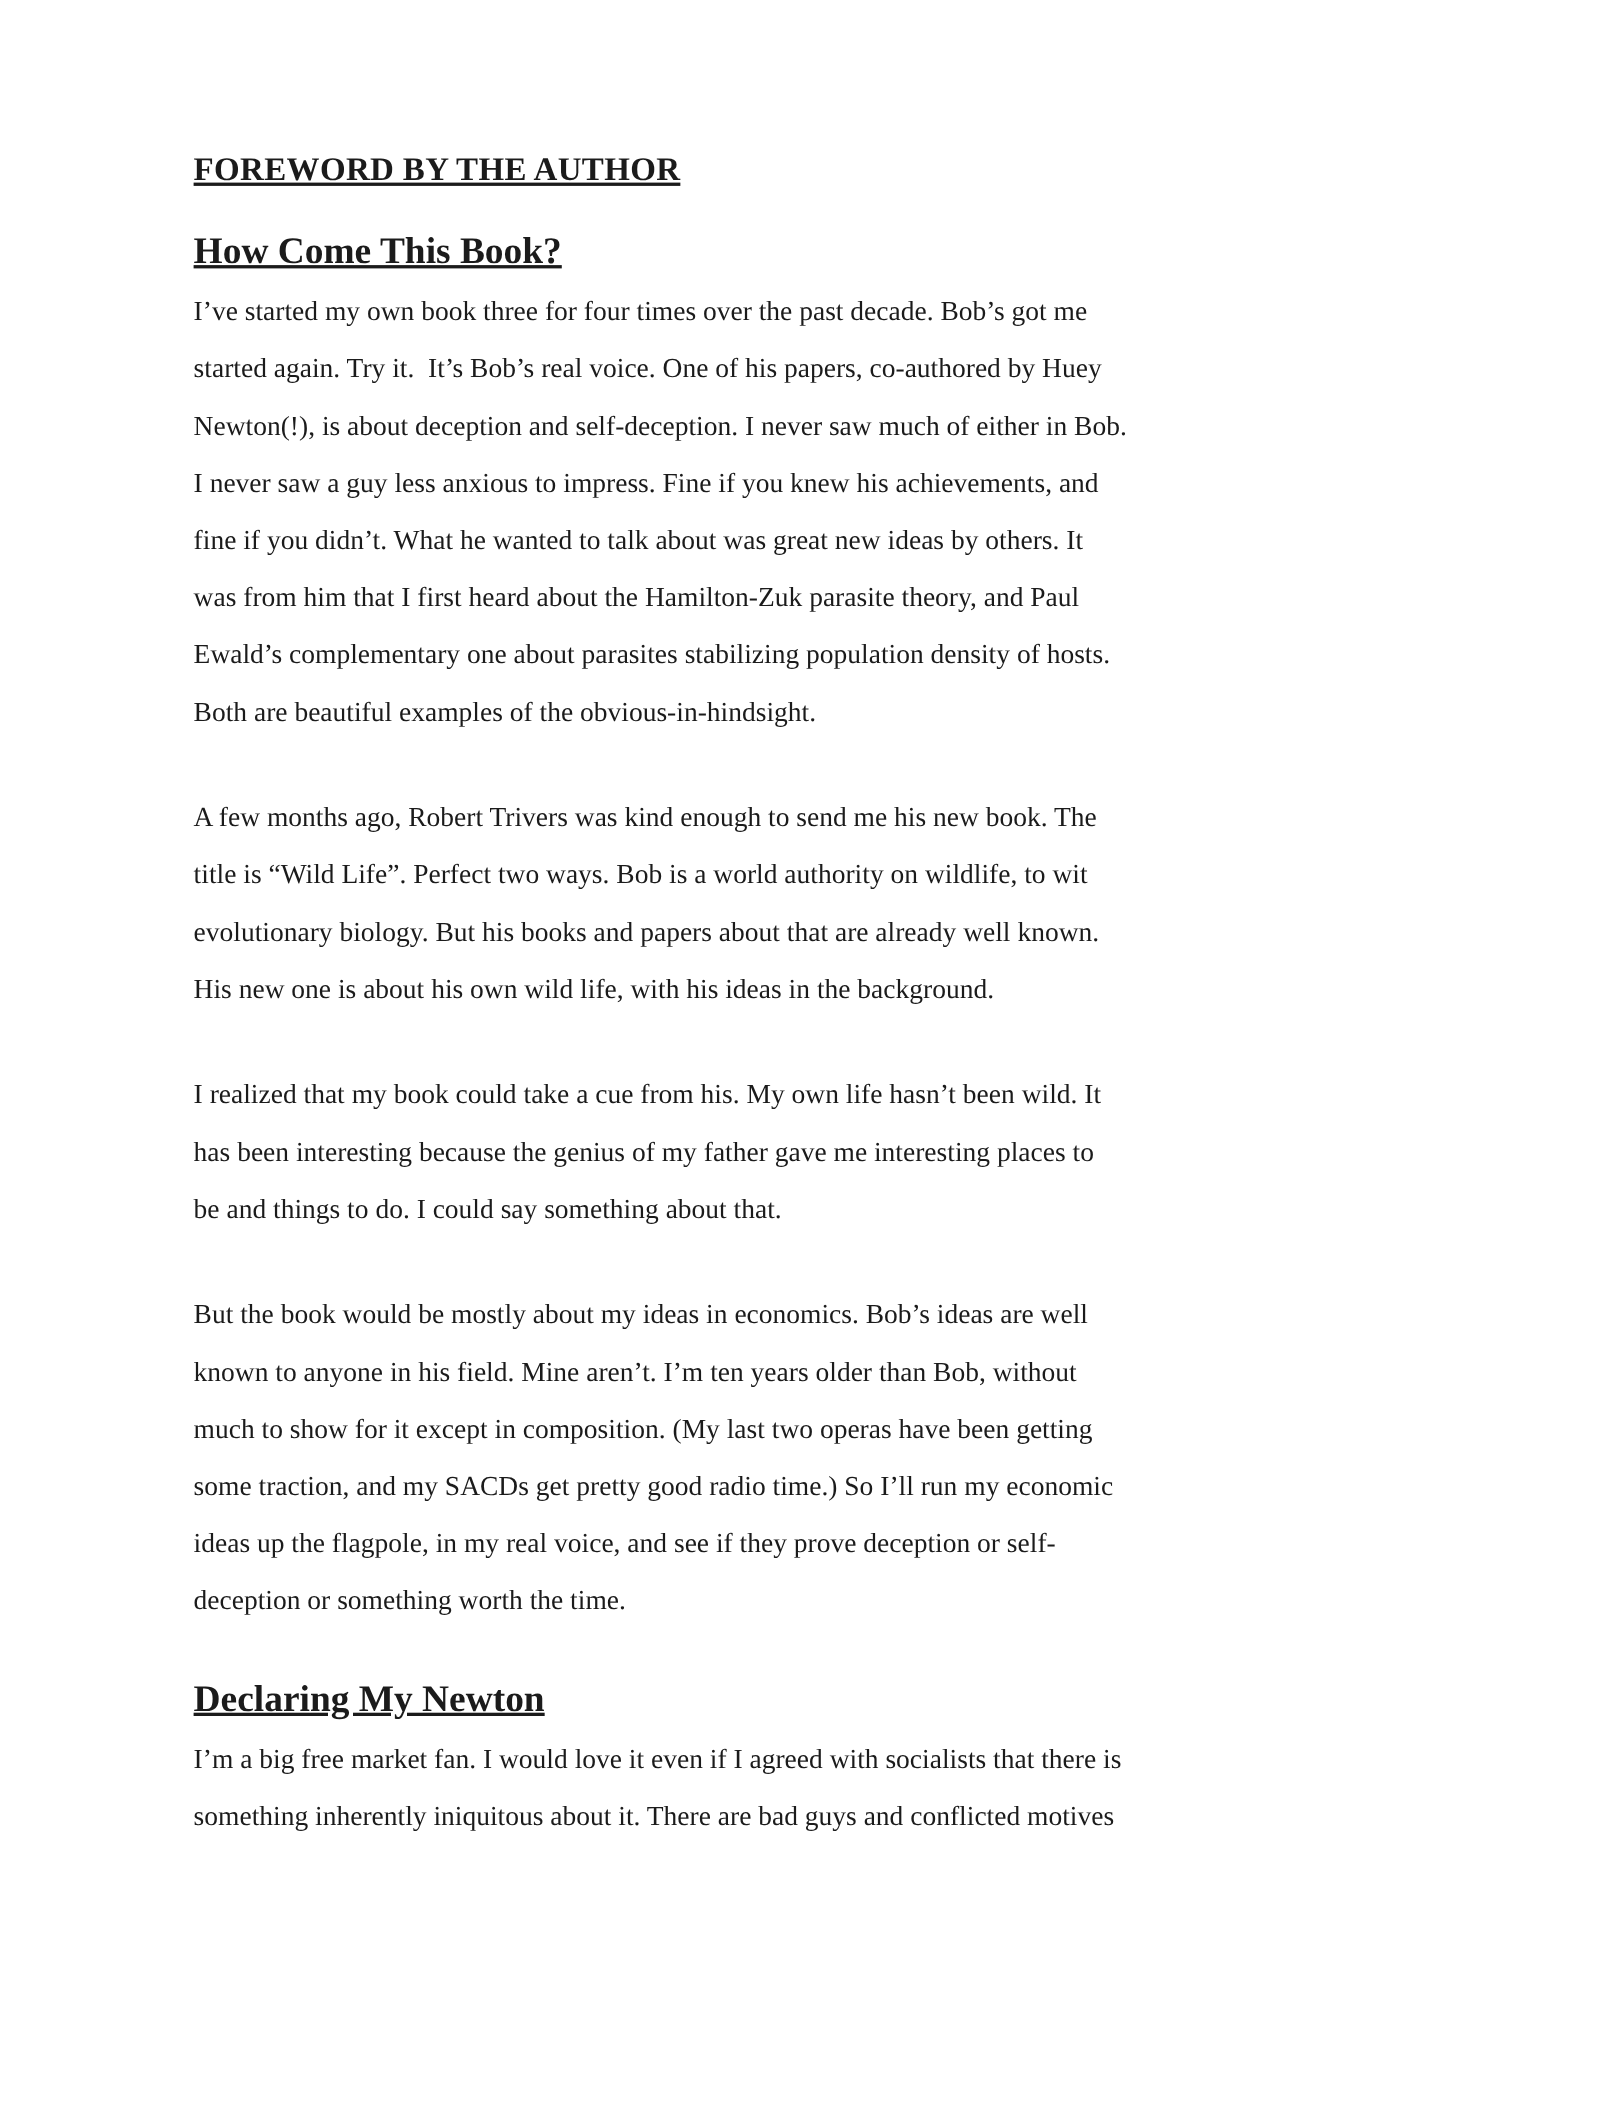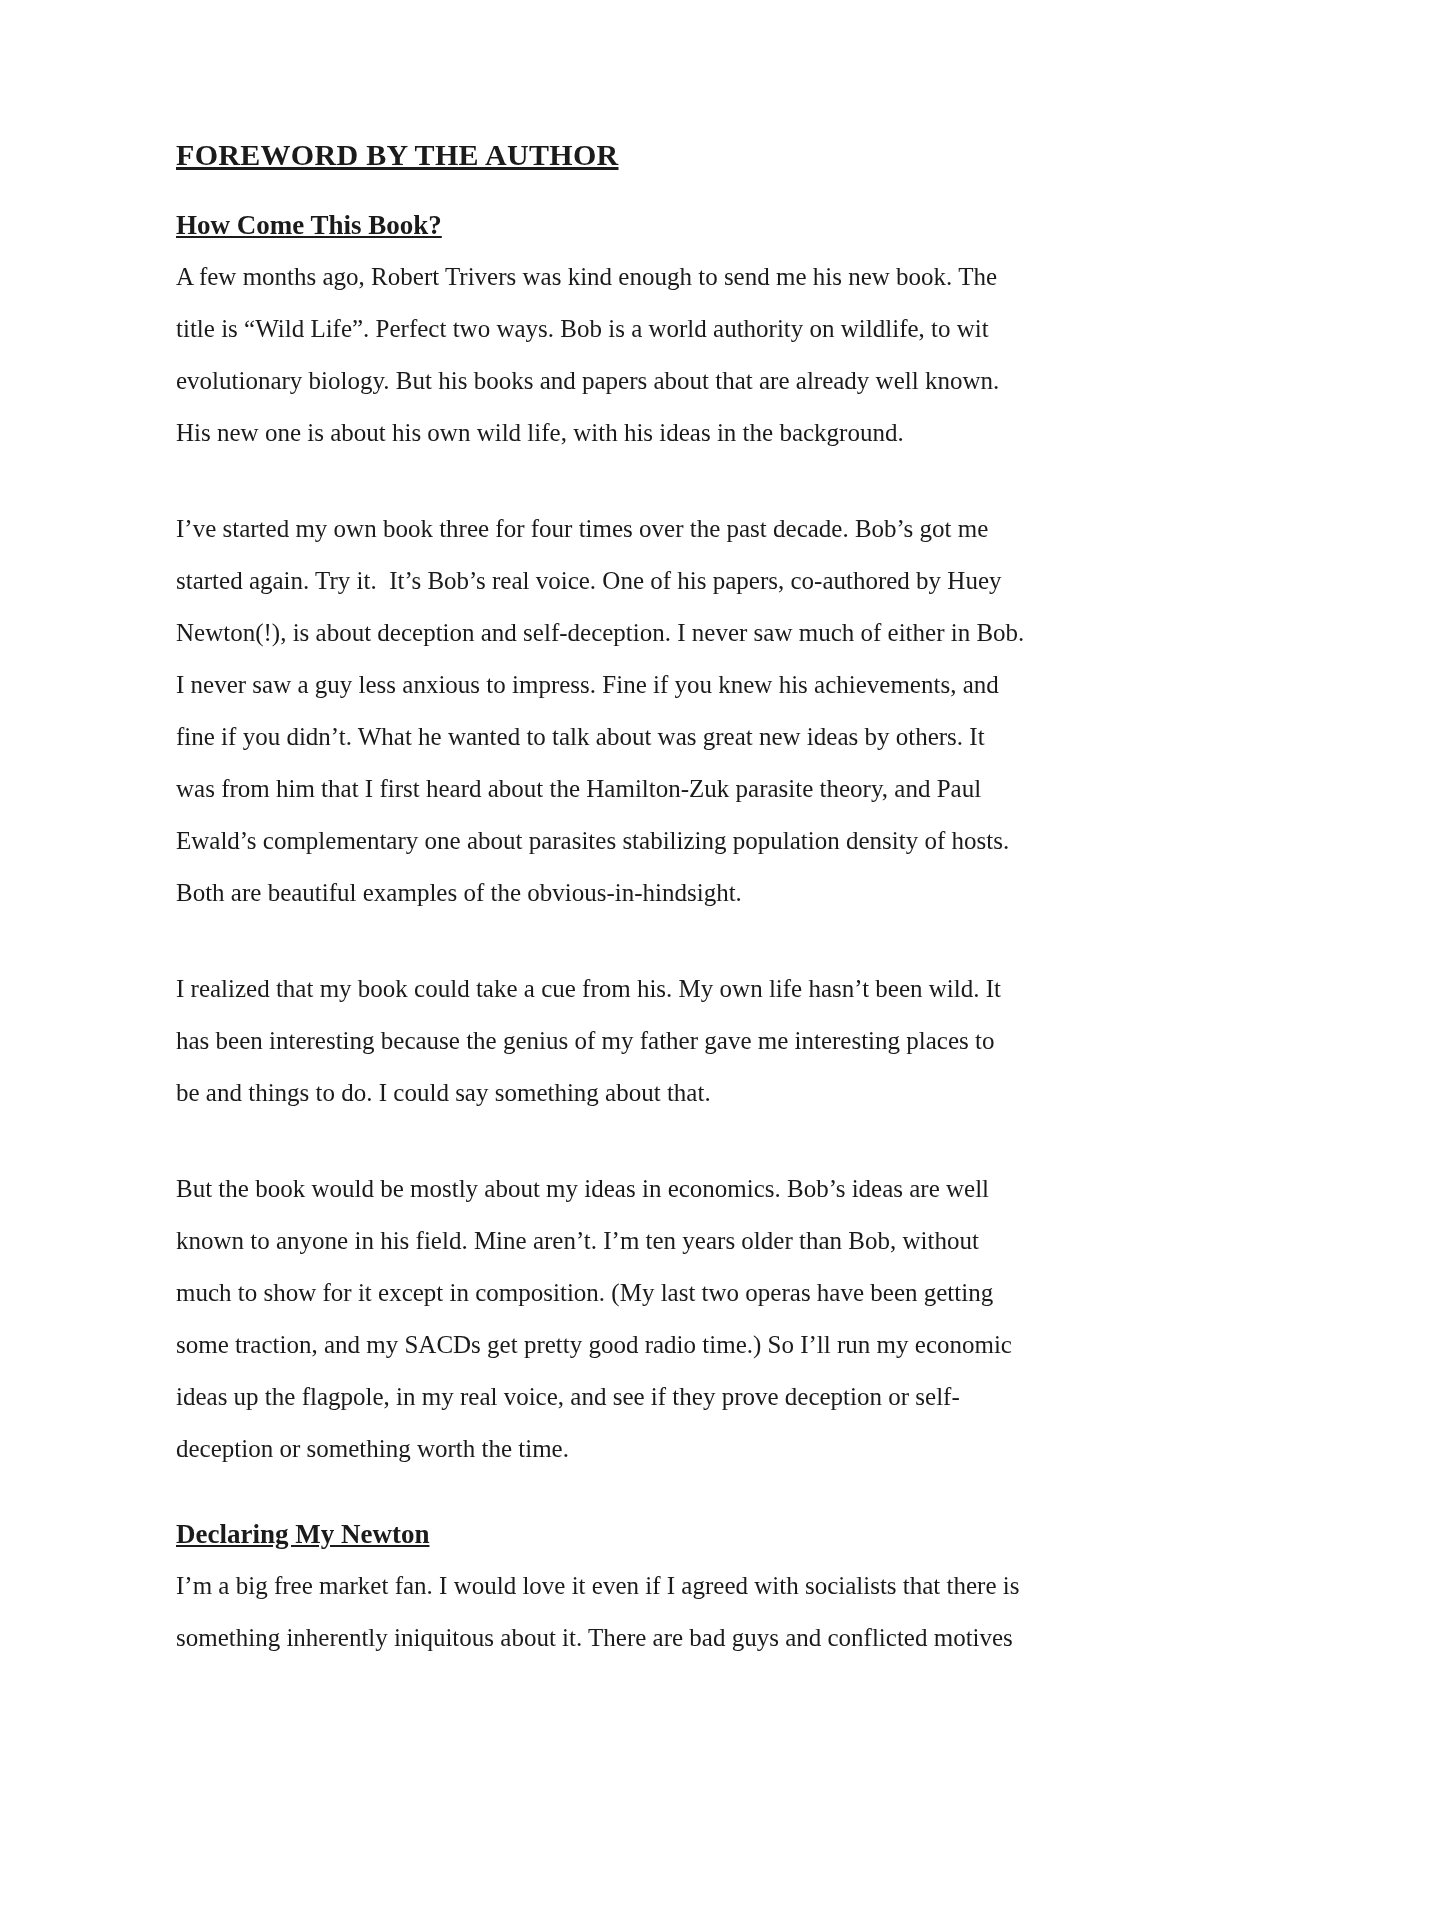--- a/index.html
+++ b/index.html
@@ -19,21 +19,21 @@
     width: 1160px;
   }
   .doc-title {
     font-size: 30px;
     font-weight: bold;
     text-decoration: underline;
     margin: 0 0 14px 0;
     letter-spacing: 0.3px;
   }
   .doc-heading {
-    font-size: 27px;
+    font-size: 34px;
     font-weight: bold;
     text-decoration: underline;
     margin: 38px 0 10px 0;
   }
   .doc-para {
     font-size: 25px;
     line-height: 52px;
     margin: 0 0 44px 0;
     white-space: pre-line;
   }
@@ -63,33 +63,33 @@
 </head>
 <body>
 
 <div class="page">
 
   <div class="content">
     <div class="doc-title">FOREWORD BY THE AUTHOR</div>
 
     <div class="doc-heading">How Come This Book?</div>
 
-    <p class="doc-para">A few months ago, Robert Trivers was kind enough to send me his new book. The
-title is “Wild Life”. Perfect two ways. Bob is a world authority on wildlife, to wit
-evolutionary biology. But his books and papers about that are already well known.
-His new one is about his own wild life, with his ideas in the background.</p>
-
     <p class="doc-para">I’ve started my own book three for four times over the past decade. Bob’s got me
 started again. Try it.&nbsp; It’s Bob’s real voice. One of his papers, co-authored by Huey
 Newton(!), is about deception and self-deception. I never saw much of either in Bob.
 I never saw a guy less anxious to impress. Fine if you knew his achievements, and
 fine if you didn’t. What he wanted to talk about was great new ideas by others. It
 was from him that I first heard about the Hamilton-Zuk parasite theory, and Paul
 Ewald’s complementary one about parasites stabilizing population density of hosts.
 Both are beautiful examples of the obvious-in-hindsight.</p>
+
+    <p class="doc-para">A few months ago, Robert Trivers was kind enough to send me his new book. The
+title is “Wild Life”. Perfect two ways. Bob is a world authority on wildlife, to wit
+evolutionary biology. But his books and papers about that are already well known.
+His new one is about his own wild life, with his ideas in the background.</p>
 
     <p class="doc-para">I realized that my book could take a cue from his. My own life hasn’t been wild. It
 has been interesting because the genius of my father gave me interesting places to
 be and things to do. I could say something about that.</p>
 
     <p class="doc-para">But the book would be mostly about my ideas in economics. Bob’s ideas are well
 known to anyone in his field. Mine aren’t. I’m ten years older than Bob, without
 much to show for it except in composition. (My last two operas have been getting
 some traction, and my SACDs get pretty good radio time.) So I’ll run my economic
 ideas up the flagpole, in my real voice, and see if they prove deception or self-

